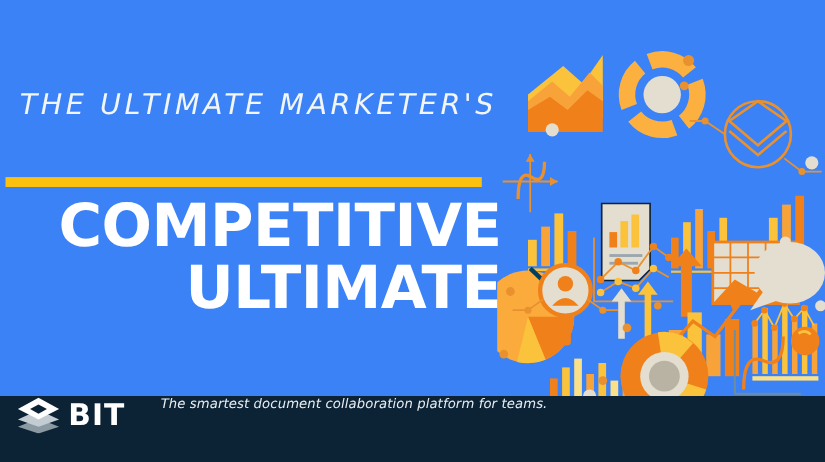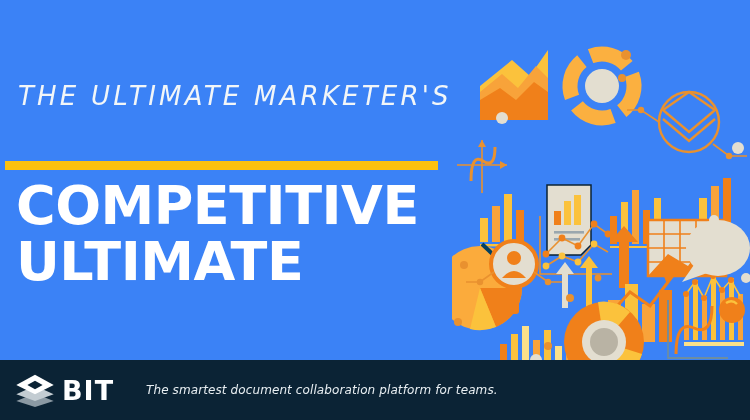--- a/index.html
+++ b/index.html
@@ -28,37 +28,37 @@
     line-height:36px;
     white-space:nowrap;
     font-family:"DejaVu Sans", sans-serif;
   }
   #divider{
     position:absolute;left:5px;top:161px;
     width:433px;height:9px;
     background:#fcc10e;
   }
   #headline{
-    position:absolute;left:16px;top:178px;width:440px;
+    position:absolute;left:16px;top:178px;width:440px;text-align:right;
   }
   .headline-line{
     font-size:54px;
     font-weight:bold;
     color:#ffffff;
     letter-spacing:-0.5px;
     line-height:56px;
     white-space:nowrap;
     font-family:"DejaVu Sans", sans-serif;
   }
 
   
   #footer{
     position:absolute;left:0;bottom:0;width:750px;height:60px;
     background:#0b2335;
-    display:flex;align-items:center;
+    display:flex;align-items:flex-start;
   }
   #logo{display:flex;align-items:center;margin-left:14px;}
   #logo-mark{width:42px;height:34px;flex:none;}
   #logo-word{
     margin-left:6px;
     font-size:27px;font-weight:bold;letter-spacing:1px;
     font-family:"DejaVu Sans", sans-serif;
     display:flex;align-items:baseline;
   }
   .word-bit{color:#ffffff;}

